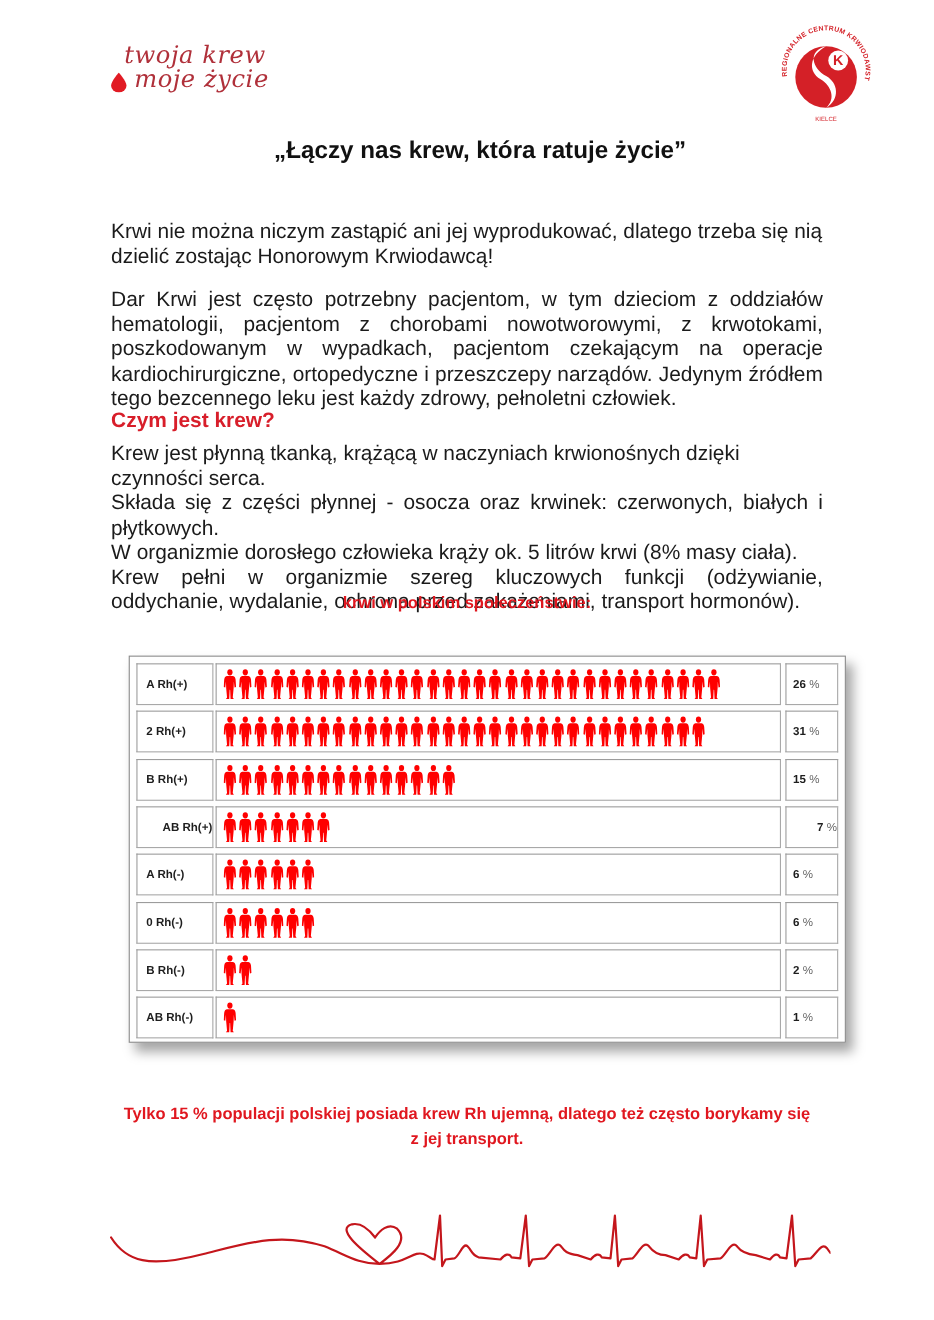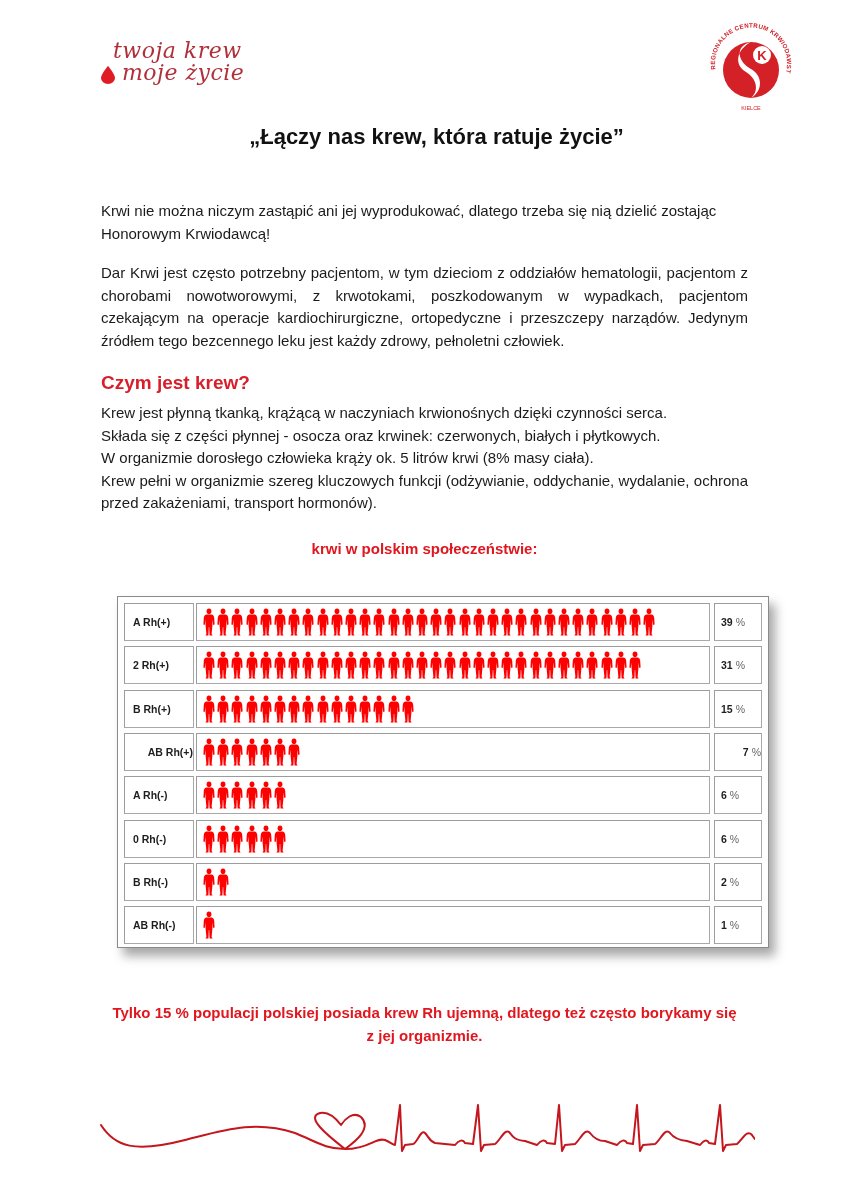--- a/index.html
+++ b/index.html
@@ -14,21 +14,21 @@
   #logo-left .l1 { left: 13px; top: 0; }
   #logo-left .l2 { left: 22px; top: 22px; }
   #logo-left .drop { position: absolute; left: 0; top: 26px; width: 16px; height: 18px; }
 
   #logo-right { left: 694px; top: 22px; width: 114px; height: 92px; }
 
   
   #title { left: 0; width: 849px; top: 124px; text-align: center; font-weight: bold;
            font-size: 22px; color: #111; font-family: "Liberation Sans", sans-serif; padding-left: 12px; }
 
-  .para { left: 101px; width: 647px; font-size: 15px; line-height: 22.5px; color: #1b1b1b;
+  .para { left: 101px; width: 647px; font-size: 19px; line-height: 22.5px; color: #1b1b1b;
           font-family: "Liberation Sans", sans-serif; }
   .justify { text-align: justify; text-align-last: left; }
   #p1 { top: 200px; }
   #p2 { top: 262px; }
   #h-czym { left: 101px; top: 372px; font-size: 19px; font-weight: bold; color: #d81e2a; }
   #p3 { top: 402px; }
 
   #chart-caption { left: 0; width: 849px; top: 537px; text-align: center; color: #e0171f;
                    font-weight: bold; font-size: 15px; line-height: 23px; }
 
@@ -284,21 +284,21 @@
               <path d="M3.2 6.5 L8.8 6.5 C10.4 7 11 8 11.2 10 L11.6 16.5 L10.2 17 L9.6 11.5 L9.4 17.5 L8.6 26 L9.6 27.5 L6.6 27.5 L6.2 19 L5.8 19 L5.4 27.5 L2.4 27.5 L3.4 26 L2.6 17.5 L2.4 11.5 L1.8 17 L0.4 16.5 L0.8 10 C1 8 1.6 7 3.2 6.5 Z"></path>
             </g>
           </svg></div>
         <div class="person" style="left: 446.2px;"><svg viewBox="0 0 12 28" width="12" height="28">
             <g fill="#ff0000">
               <ellipse cx="6" cy="3.2" rx="2.4" ry="2.8"></ellipse>
               <path d="M3.2 6.5 L8.8 6.5 C10.4 7 11 8 11.2 10 L11.6 16.5 L10.2 17 L9.6 11.5 L9.4 17.5 L8.6 26 L9.6 27.5 L6.6 27.5 L6.2 19 L5.8 19 L5.4 27.5 L2.4 27.5 L3.4 26 L2.6 17.5 L2.4 11.5 L1.8 17 L0.4 16.5 L0.8 10 C1 8 1.6 7 3.2 6.5 Z"></path>
             </g>
           </svg></div>
       </div>
-      <div class="cell pct"><span>39</span><span class="sym">%</span></div>
+      <div class="cell pct"><span>26</span><span class="sym">%</span></div>
     </div>
     <div class="row" style="top: 49.3px; width: 640px;">
       <div class="cell label">2 Rh(+)</div>
       <div class="cell bar">
         <div class="person" style="left: 6px;"><svg viewBox="0 0 12 28" width="12" height="28">
             <g fill="#ff0000">
               <ellipse cx="6" cy="3.2" rx="2.4" ry="2.8"></ellipse>
               <path d="M3.2 6.5 L8.8 6.5 C10.4 7 11 8 11.2 10 L11.6 16.5 L10.2 17 L9.6 11.5 L9.4 17.5 L8.6 26 L9.6 27.5 L6.6 27.5 L6.2 19 L5.8 19 L5.4 27.5 L2.4 27.5 L3.4 26 L2.6 17.5 L2.4 11.5 L1.8 17 L0.4 16.5 L0.8 10 C1 8 1.6 7 3.2 6.5 Z"></path>
             </g>
           </svg></div>
@@ -740,21 +740,21 @@
               <path d="M3.2 6.5 L8.8 6.5 C10.4 7 11 8 11.2 10 L11.6 16.5 L10.2 17 L9.6 11.5 L9.4 17.5 L8.6 26 L9.6 27.5 L6.6 27.5 L6.2 19 L5.8 19 L5.4 27.5 L2.4 27.5 L3.4 26 L2.6 17.5 L2.4 11.5 L1.8 17 L0.4 16.5 L0.8 10 C1 8 1.6 7 3.2 6.5 Z"></path>
             </g>
           </svg></div>
       </div>
       <div class="cell pct"><span>1</span><span class="sym">%</span></div>
     </div>
   </div>
 
 <div id="footer-note" class="abs">
   <div>Tylko 15 % populacji polskiej posiada krew Rh ujemną, dlatego też często borykamy się</div>
-  <div>z jej organizmie.</div>
+  <div>z jej transport.</div>
 </div>
 
 <svg id="ecg" class="abs" viewBox="0 0 660 70">
   <path fill="none" stroke="#c4161c" stroke-width="2" stroke-linecap="round" stroke-linejoin="round" d="M 6 30 C 20 52, 40 58, 90 45 C 130 35, 160 25, 200 38 C 220 46, 230 54, 250 54
        C 232 40, 210 22, 225 18 C 235 16, 243 26, 246 30 C 250 24, 258 16, 266 22 C 278 34, 258 48, 250 54
        C 275 54, 280 42, 290 45 C 295 47, 298 50, 300 50 L 305 10 L 307 56 L 310 50 L 318 49
        C 322 48, 326 34, 330 38 C 334 42, 334 46, 340 48 L 360 50 C 364 45, 368 44, 370 48 L 378 49
        L 383 10 L 386 56 L 389 50 L 400 49 C 405 46, 410 32, 415 38 C 418 42, 420 45, 430 46 L 442 50
        C 446 45, 450 44, 452 48 L 460 49 L 464 10 L 467 56 L 470 50 L 480 49 C 485 45, 490 32, 495 38
        C 498 42, 502 46, 510 46 L 522 50 C 526 45, 530 44, 532 48 L 538 49 L 542 10 L 545 56 L 548 50

